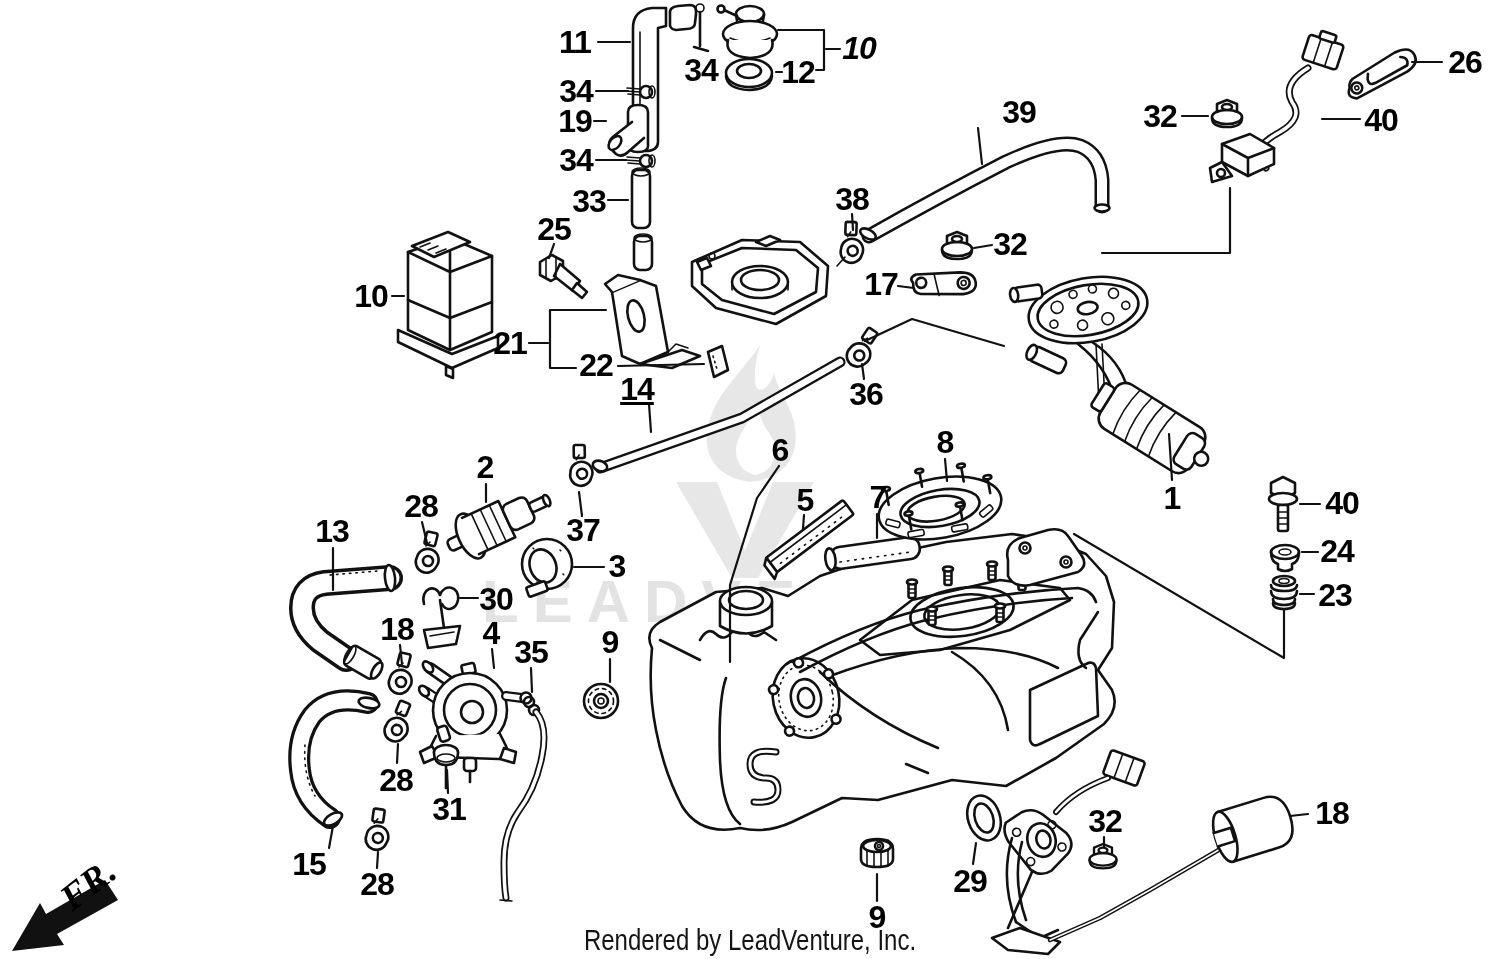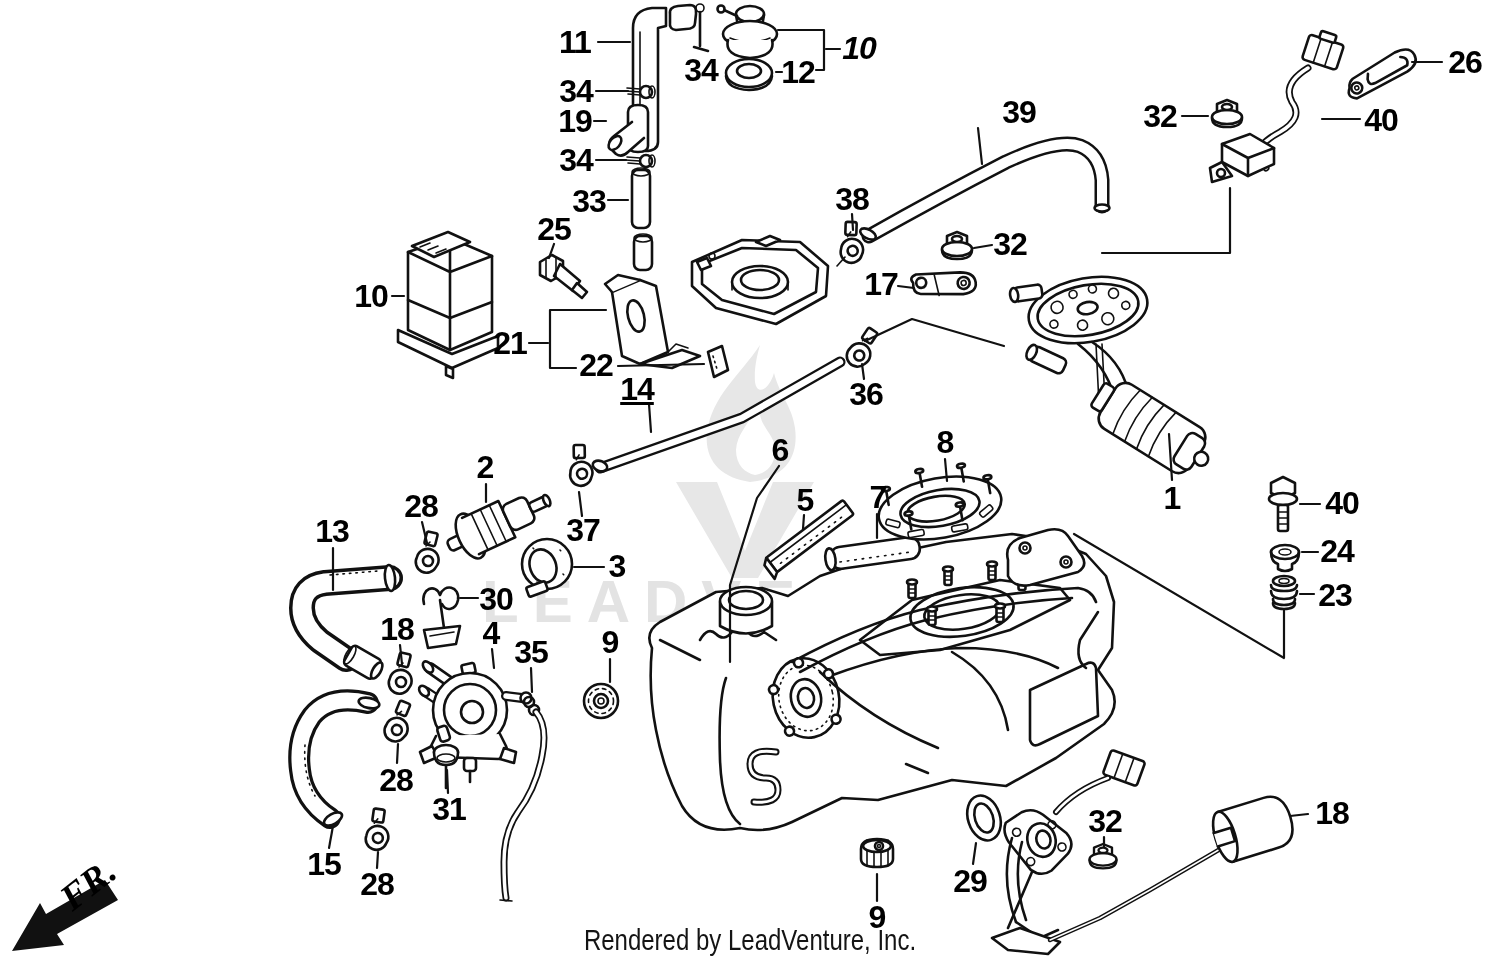--- a/index.html
+++ b/index.html
@@ -552,21 +552,21 @@
       <div class="callout" style="left: 332px; top: 531px;">13</div>
       <div class="callout" style="left: 496px; top: 599px;">30</div>
       <div class="callout" style="left: 397px; top: 629px;">18</div>
       <div class="callout" style="left: 491px; top: 633px;">4</div>
       <div class="callout" style="left: 531px; top: 652px;">35</div>
       <div class="callout" style="left: 610px; top: 642px;">9</div>
       <div class="callout" style="left: 780px; top: 450px;">6</div>
       <div class="callout" style="left: 805px; top: 500px;">5</div>
       <div class="callout" style="left: 878px; top: 497px;">7</div>
       <div class="callout" style="left: 945px; top: 442px;">8</div>
-      <div class="callout" style="left: 324px; top: 864px;">15</div>
+      <div class="callout" style="left: 309px; top: 864px;">15</div>
       <div class="callout" style="left: 396px; top: 780px;">28</div>
       <div class="callout" style="left: 377px; top: 884px;">28</div>
       <div class="callout" style="left: 449px; top: 809px;">31</div>
       <div class="callout" style="left: 970px; top: 881px;">29</div>
       <div class="callout" style="left: 877px; top: 917px;">9</div>
       <div class="callout" style="left: 1105px; top: 821px;">32</div>
       <div class="callout" style="left: 1332px; top: 813px;">18</div>
     </div>
 
 <div class="fr-label">FR.</div>

